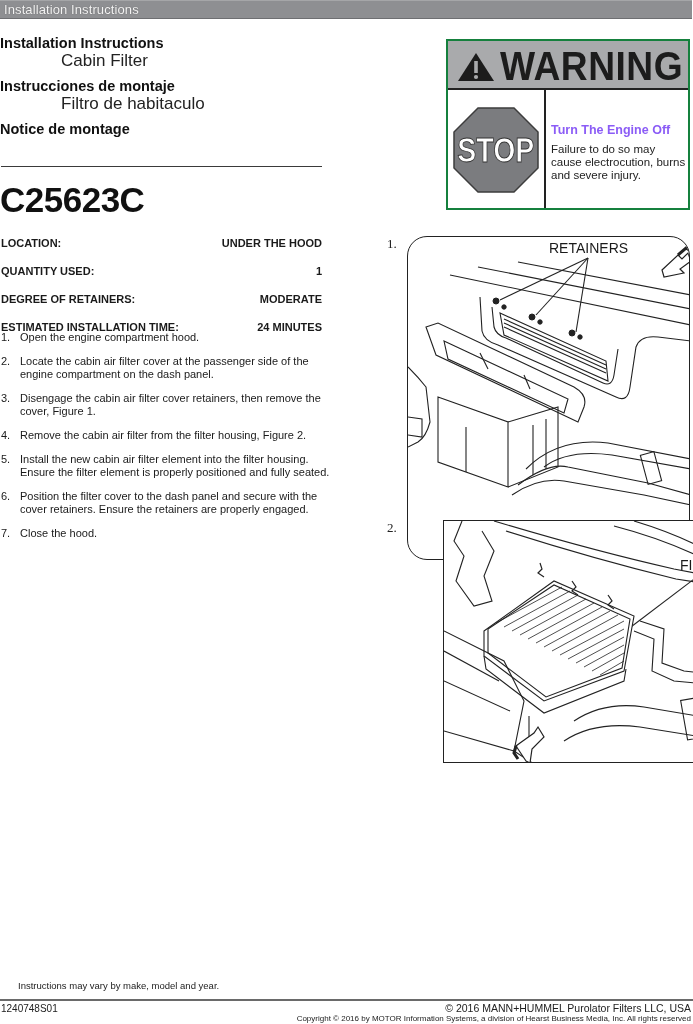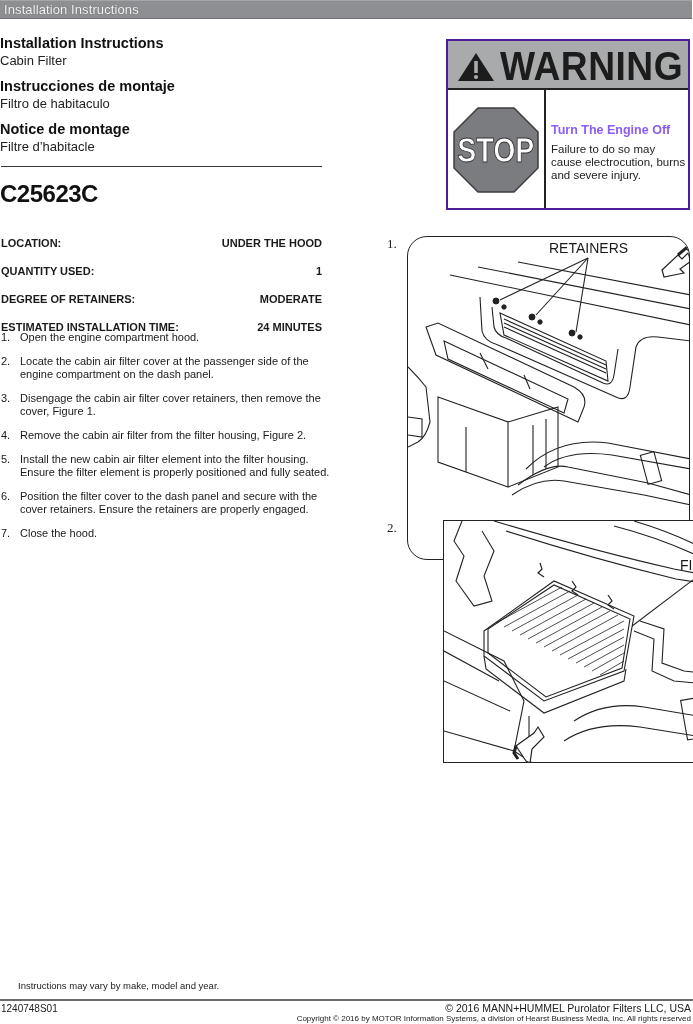--- a/index.html
+++ b/index.html
@@ -10,37 +10,37 @@
       position: absolute; left: 0; top: 0; width: 692px; height: 19px;
       background: #8e8f92; border-bottom: 1px solid #6e6f72; border-top: 1px solid #a5a6a8;
     }
     .topbar span {
       position: absolute; left: 4px; top: 1px; font-size: 13px; color: #f4f4f4;
       letter-spacing: 0.1px; text-shadow: 0 0 1px #555;
     }
 
     .titles { position: absolute; left: 0; top: 35px; width: 330px; }
     .t-main { font-size: 14.5px; font-weight: bold; line-height: 17px; color: #111; }
-    .t-sub { font-size: 13px; line-height: 17px; color: #222; margin-bottom: 9px; }
+    .t-sub { font-size: 17px; line-height: 17px; padding-left: 21px; color: #222; margin-bottom: 9px; margin-left: 40px; }
 
     .rule-top { position: absolute; left: 1px; top: 166px; width: 321px; height: 1px; background: #3a3a3a; }
 
-    .partno { position: absolute; left: 0; top: 180px; font-size: 24px; font-weight: bold; letter-spacing: -0.5px; color: #111; }
+    .partno { position: absolute; left: 0; top: 180px; font-size: 35px; font-weight: bold; letter-spacing: -0.5px; color: #111; }
 
     .specs { position: absolute; left: 1px; top: 221px; width: 321px; }
     .spec-row { display: flex; justify-content: space-between; height: 28px; font-size: 11px; font-weight: bold; color: #1a1a1a; align-items: flex-end; }
 
     .steps { position: absolute; left: 1px; top: 331px; width: 330px; font-size: 11px; line-height: 13px; color: #1a1a1a; }
     .step { display: flex; margin-bottom: 11px; }
     .step-num { width: 19px; flex: none; }
     .step-text { flex: 1; }
 
     .warning {
       position: absolute; left: 446px; top: 39px; width: 244px; height: 171px;
-      border: 2px solid #4c1d95; background: #fff;
+      border: 2px solid #15803d; background: #fff;
     }
     .warn-head {
       position: absolute; left: 0; top: 0; width: 100%; height: 49px;
       background: #a9aaac; border-bottom: 2px solid #222;
     }
     .warn-tri { position: absolute; left: 9px; top: 11px; }
     .warn-word {
       position: absolute; left: 52px; top: 3px; font-size: 40px; font-weight: bold;
       letter-spacing: 0.5px; color: #1c1c1c; transform: scaleX(0.93); transform-origin: left;
     }
@@ -72,21 +72,20 @@
   <div>
     <div class="t-main">Installation Instructions</div>
     <div class="t-sub">Cabin Filter</div>
   </div>
   <div>
     <div class="t-main">Instrucciones de montaje</div>
     <div class="t-sub">Filtro de habitaculo</div>
   </div>
   <div>
     <div class="t-main">Notice de montage</div>
-    <div class="t-sub">Filtre d’habitacle</div>
   </div>
 </div>
 
 <div class="rule-top"></div>
 
 <div class="partno">C25623C</div>
 
 <div class="specs">
   <div class="spec-row">
     <span>LOCATION:</span>

